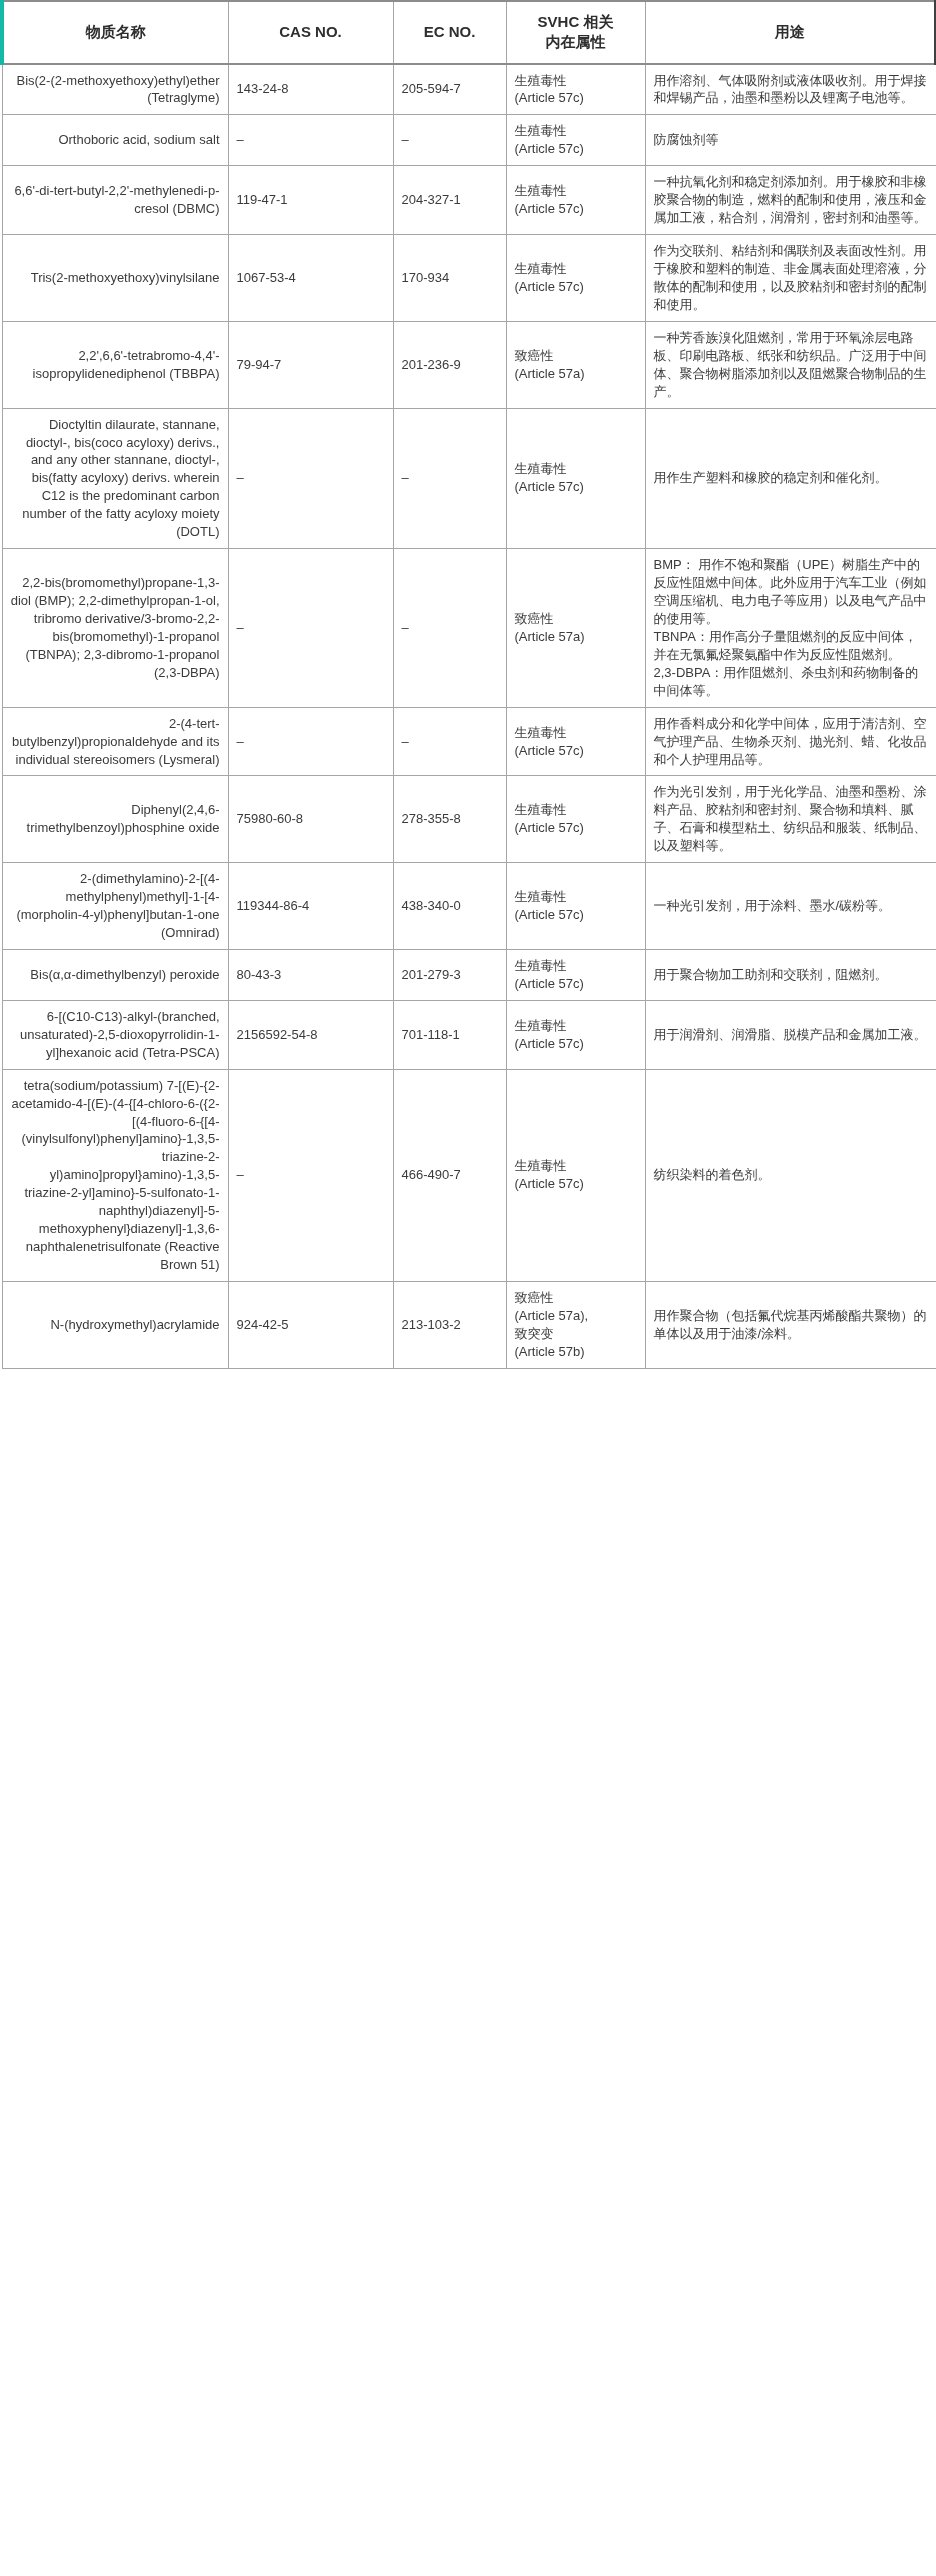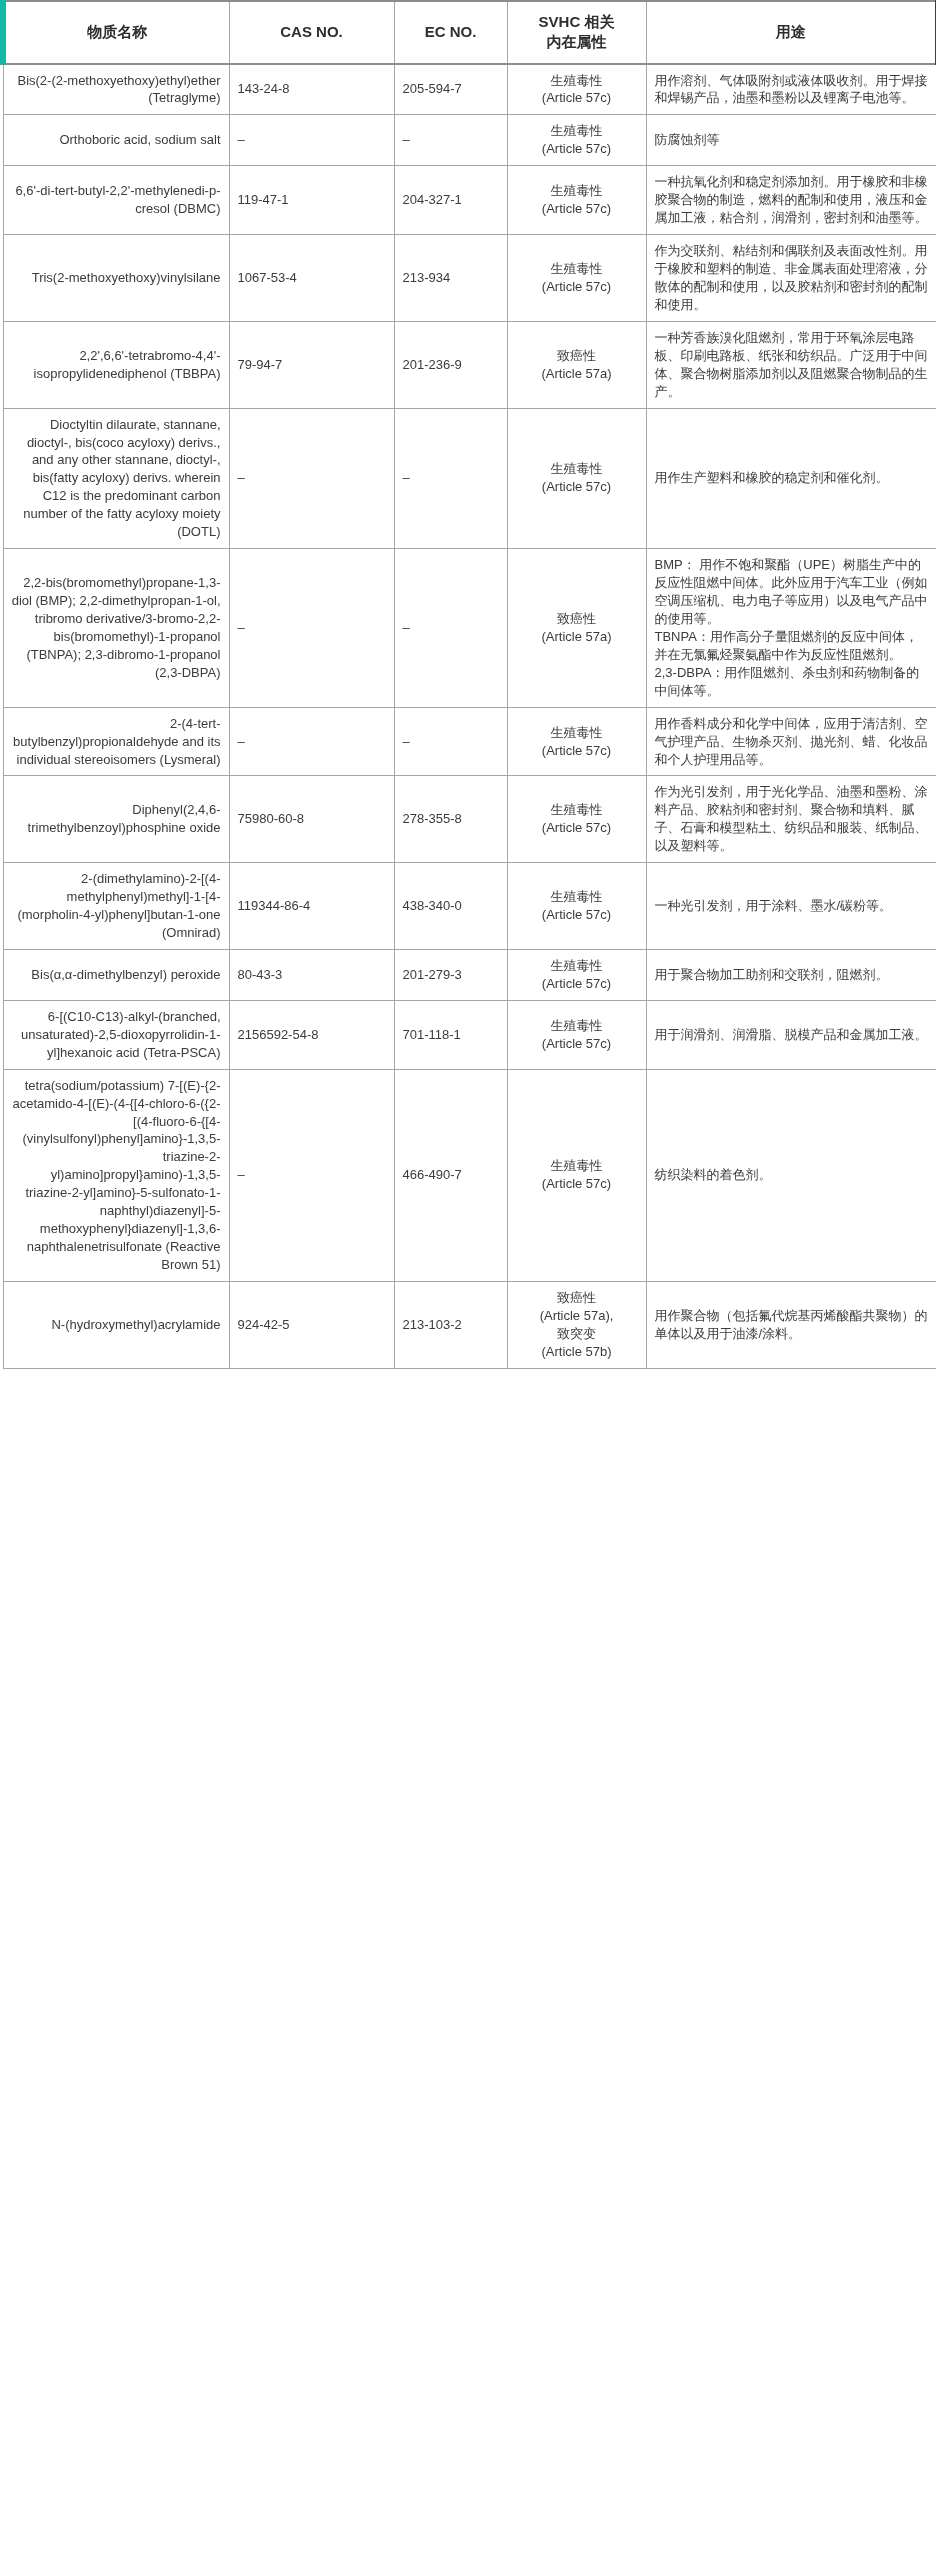--- a/index.html
+++ b/index.html
@@ -40,27 +40,27 @@
   #svhc-table thead th {
     font-weight: bold;
     text-align: center;
     font-size: 15px;
     line-height: 1.35;
     padding: 10px 6px;
     border-bottom: 2px solid #8c8c8c;
     border-top: 2px solid #8c8c8c;
     color: #2e2e2e;
   }
-  #svhc-table thead th:first-child { border-left: 6px solid #14b8a6; }
+  #svhc-table thead th:first-child { border-left: 4px solid #14b8a6; }
   #svhc-table thead th:last-child  { border-right: 8px solid #404040; }
 
   td.col-name  { text-align: right; }
   td.col-cas,
   td.col-ec    { text-align: left; white-space: nowrap; }
-  td.col-svhc  { text-align: center; }
+  td.col-svhc  { text-align: left; }
   td.col-use   { text-align: left; }
 
   
   tr.sep-top > td { border-top: 2px solid #8c8c8c; }
   tr.last-row > td { border-bottom: 2px solid #8c8c8c; }
   tr > td:first-child { border-left: 2px solid #8c8c8c; }
   tr > td:last-child  { border-right: 2px solid #8c8c8c; }
 
   .cell-text { display: block; white-space: pre-line; }
 </style>
@@ -151,21 +151,21 @@
         </td>
       </tr>
       <tr>
         <td class="col-name">
           <span class="cell-text">Tris(2-methoxyethoxy)vinylsilane</span>
         </td>
         <td class="col-cas">
           <span class="cell-text">1067-53-4</span>
         </td>
         <td class="col-ec">
-          <span class="cell-text">213-934</span>
+          <span class="cell-text">170-934</span>
         </td>
         <td class="col-svhc">
           <span class="cell-text">生殖毒性
 (Article 57c)</span>
         </td>
         <td class="col-use">
           <span class="cell-text">作为交联剂、粘结剂和偶联剂及表面改性剂。用于橡胶和塑料的制造、非金属表面处理溶液，分散体的配制和使用，以及胶粘剂和密封剂的配制和使用。</span>
         </td>
       </tr>
       <tr class="sep-top">

